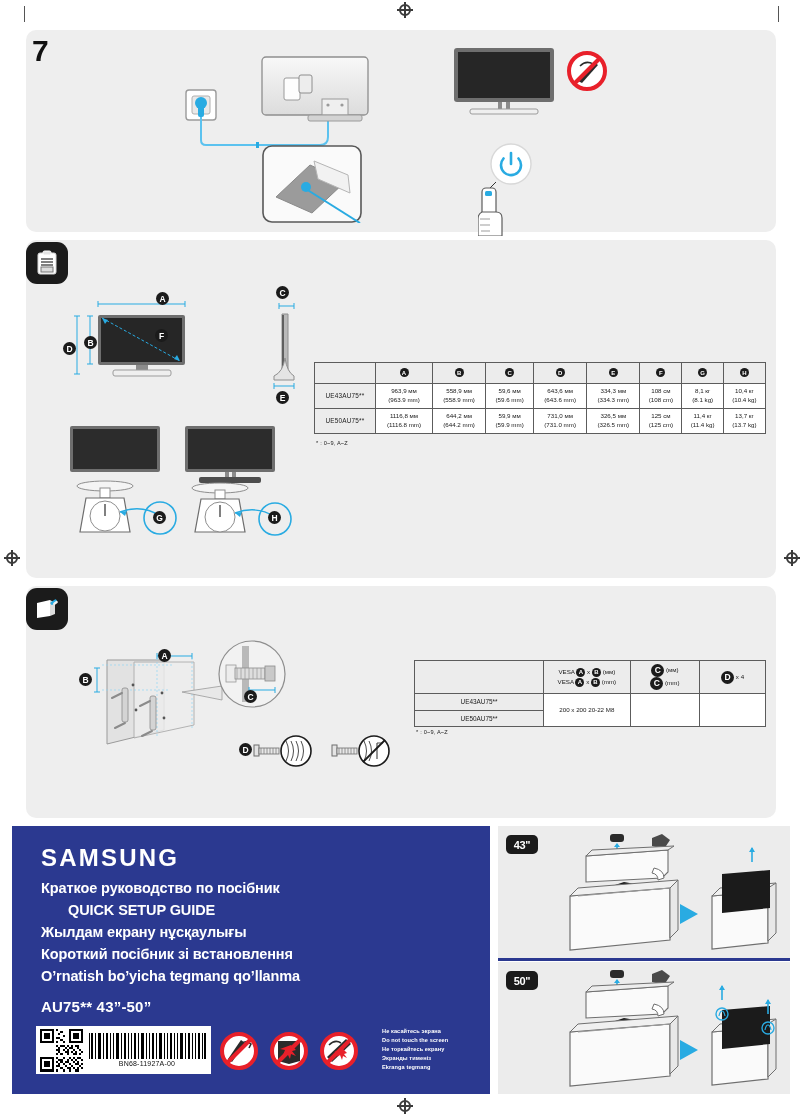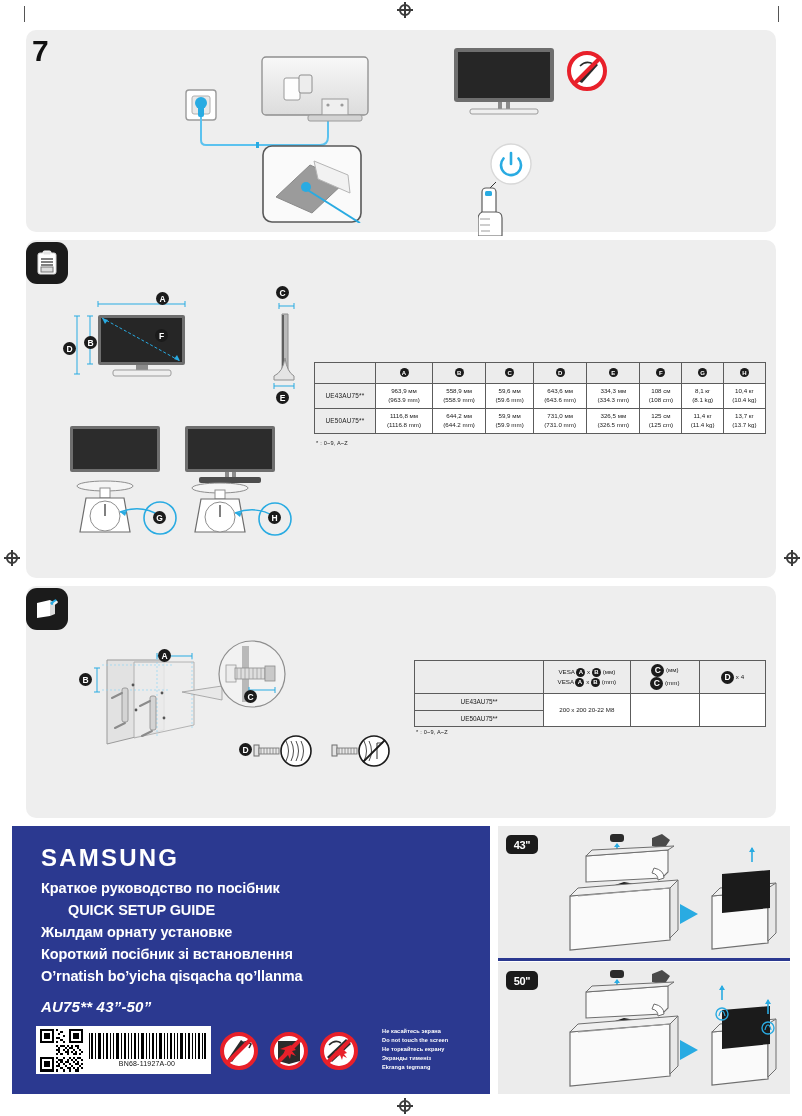--- a/index.html
+++ b/index.html
@@ -50,21 +50,21 @@
     font-size:6.2px;color:#1a1a1a;background:#fff;}
   #vesatable td,#vesatable th{border:1px solid #5c5c5c;text-align:center;padding:3px 2px;line-height:1.5;font-weight:normal;}
   #vesatable thead th{background:#ececec;height:26px;}
   #vesatable tbody td.modelcell{background:#ececec;text-align:center;font-size:6.4px;}
 
   
   #bluebox{position:absolute;left:12px;top:826px;width:478px;height:268px;background:#2b3990;}
   #samsung-logo{position:absolute;left:41px;top:844px;color:#fff;font-size:24px;font-weight:bold;
     letter-spacing:2.2px;font-family:"Liberation Sans",sans-serif;}
   .titleline{position:absolute;left:41px;color:#fff;font-size:14.5px;font-weight:bold;letter-spacing:-.1px;white-space:nowrap;}
-  #modelline{position:absolute;left:41px;top:970px;color:#fff;font-size:15px;font-weight:bold;letter-spacing:.2px;font-style:italic;}
+  #modelline{position:absolute;left:41px;top:970px;color:#fff;font-size:15px;font-weight:bold;letter-spacing:.2px;}
 
   #codeblock{position:absolute;left:36px;top:1026px;width:175px;height:48px;background:#fff;
     display:flex;align-items:center;padding:3px 4px;box-sizing:border-box;}
   #qr{width:44px;height:44px;display:block;}
   #barcodewrap{flex:1;display:flex;flex-direction:column;align-items:center;justify-content:center;margin-left:4px;}
   #barcode{width:120px;height:26px;display:block;}
   #barcodetext{font-size:7px;color:#111;margin-top:1px;letter-spacing:.2px;font-family:"Liberation Sans",sans-serif;}
 
   .prohibit{position:absolute;width:40px;height:40px;}
   #warnlist{position:absolute;left:382px;top:1027px;color:#fff;font-size:5.6px;font-weight:bold;line-height:1.62;letter-spacing:.1px;}
@@ -370,23 +370,23 @@
       <td class="modelcell">UE50AU75**</td>
     </tr>
   </tbody>
 </table>
 <div class="footnote" style="left:416px;top:729px;">* : 0~9, A~Z</div>
 
 <div id="bluebox"></div>
 <div id="samsung-logo">SAMSUNG</div>
 <div class="titleline" style="top:880px;">Краткое руководство по посібник</div>
 <div class="titleline" style="top:902px;margin-left:27px;">QUICK SETUP GUIDE</div>
-<div class="titleline" style="top:924px;">Жылдам орнату установке</div>
+<div class="titleline" style="top:924px;">Жылдам екрану нұсқаулығы</div>
 <div class="titleline" style="top:946px;">Короткий посібник зі встановлення</div>
-<div class="titleline" style="top:968px;">O’rnatish bo’yicha qisqacha qo’llanma</div>
+<div class="titleline" style="top:968px;">O’rnatish bo’yicha tegmang qo’llanma</div>
 <div id="modelline" style="top:998px;">AU75** 43”-50”</div>
 
 <div id="codeblock">
   <svg id="qr" viewBox="0 0 21 21" shape-rendering="crispEdges">
     <rect width="21" height="21" fill="#fff"></rect>
     <g fill="#000">
       <rect x="0" y="0" width="7" height="1"></rect>
         <rect x="0" y="6" width="7" height="1"></rect>
       <rect x="0" y="0" width="1" height="7"></rect>
         <rect x="6" y="0" width="1" height="7"></rect>

